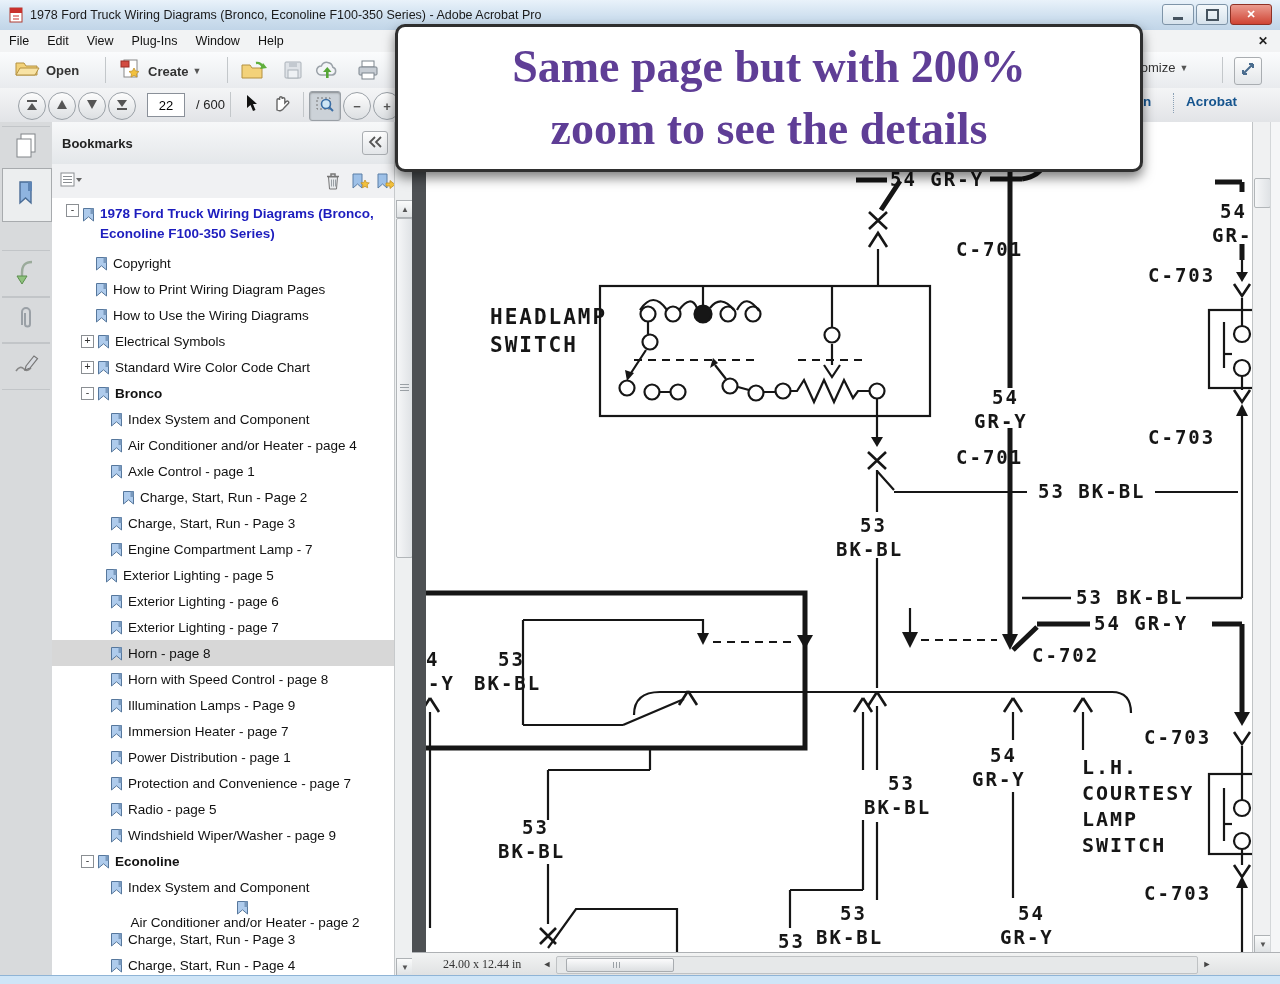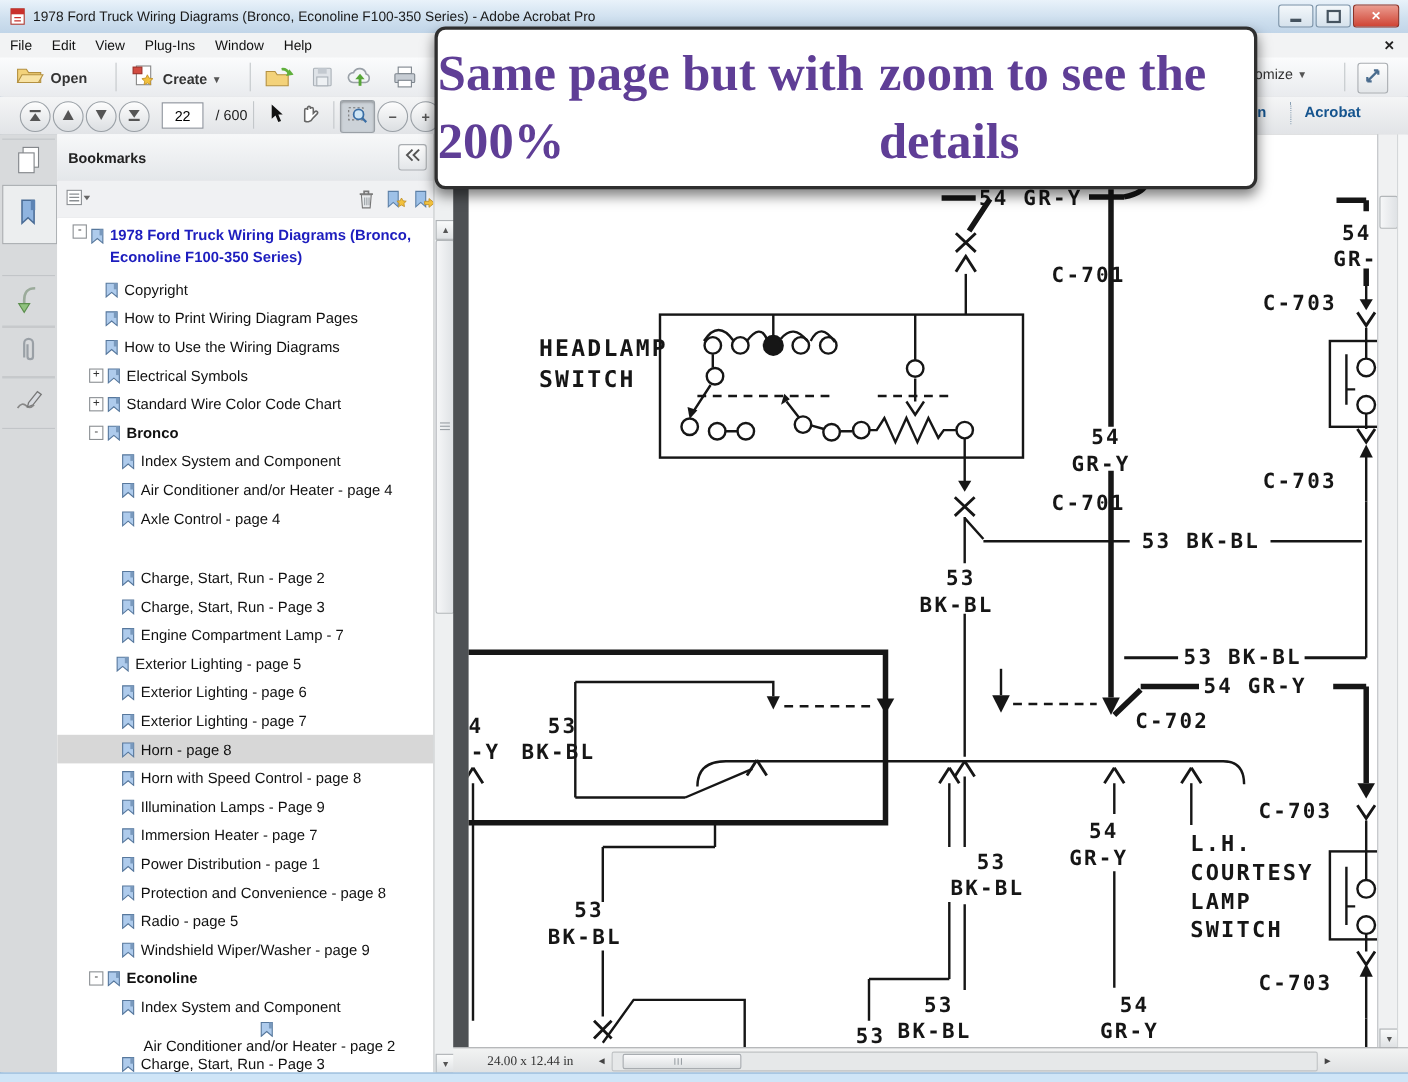--- a/index.html
+++ b/index.html
@@ -89,21 +89,21 @@
     font-size:9px;color:#444;}
   .hs-track{position:absolute;left:144px;top:3px;width:640px;height:16px;background:#e6e8e9;
     border:1px solid #bfc2c4;border-radius:2px;}
   .hs-thumb{position:absolute;left:9px;top:1px;width:106px;height:12px;background:linear-gradient(#fbfbfc,#dcdfe1);
     border:1px solid #a8acb0;border-radius:2px;}
   .hs-grip{position:absolute;left:46px;top:3px;width:1px;height:6px;background:#9aa0a5;box-shadow:3px 0 0 #9aa0a5,6px 0 0 #9aa0a5;}
   .bottomedge{position:absolute;left:0;top:975px;width:1280px;height:9px;background:#cfe5f7;border-top:1px solid #8fb4d6;}
   
   .callout{position:absolute;left:395px;top:24px;width:748px;height:148px;background:#fff;
     border:3px solid #2f2f2f;border-radius:10px;box-sizing:border-box;z-index:60;
-    box-shadow:0 6px 12px rgba(0,0,0,.5);display:flex;flex-direction:row;align-items:center;justify-content:center;}
+    box-shadow:0 6px 12px rgba(0,0,0,.5);display:flex;flex-direction:column;align-items:center;justify-content:center;}
   .callout div{font-family:"Liberation Serif",serif;font-weight:bold;font-size:46px;color:#5f3e96;line-height:1.35;}
   
   .w{stroke:#161616;stroke-width:2.2;fill:none;}
   .wk{stroke:#161616;stroke-width:5;fill:none;}
   .wm{stroke:#161616;stroke-width:2.6;fill:none;}
   .dashl{stroke:#161616;stroke-width:2.2;fill:none;stroke-dasharray:8 6;}
   .c{fill:#fff;stroke:#161616;stroke-width:2.2;}
   .cf{fill:#161616;stroke:#161616;stroke-width:2.2;}
   .tri{fill:#161616;stroke:none;}
   .dlbl{font-family:"DejaVu Sans Mono",monospace;font-weight:bold;fill:#161616;letter-spacing:2px;}
@@ -412,23 +412,23 @@
             <span class="bmlbl">Air Conditioner and/or Heater - page 4</span>
           </div>
           <div class="bm-row" style="padding-left: 44px;">
             <span class="exp spacer"></span>
             <span class="bmico">
               <svg width="13" height="15">
                 <path d="M1.5,1.5 h10 v12.5 l-5,-4.2 -5,4.2 z" fill="#aecbec" stroke="#56779c"></path>
                 <rect x="8.5" y="1.5" width="3" height="5.5" fill="#7999bd"></rect>
               </svg>
             </span>
-            <span class="bmlbl">Axle Control - page 4</span>
-          </div>
-          <div class="bm-row" style="padding-left: 44px; margin-top: 28px;">
+            <span class="bmlbl">Axle Control - page 1</span>
+          </div>
+          <div class="bm-row" style="padding-left: 56px;">
             <span class="exp spacer"></span>
             <span class="bmico">
               <svg width="13" height="15">
                 <path d="M1.5,1.5 h10 v12.5 l-5,-4.2 -5,4.2 z" fill="#aecbec" stroke="#56779c"></path>
                 <rect x="8.5" y="1.5" width="3" height="5.5" fill="#7999bd"></rect>
               </svg>
             </span>
             <span class="bmlbl">Charge, Start, Run - Page 2</span>
           </div>
           <div class="bm-row" style="padding-left: 44px;">
@@ -532,21 +532,21 @@
             <span class="bmlbl">Power Distribution - page 1</span>
           </div>
           <div class="bm-row" style="padding-left: 44px;">
             <span class="exp spacer"></span>
             <span class="bmico">
               <svg width="13" height="15">
                 <path d="M1.5,1.5 h10 v12.5 l-5,-4.2 -5,4.2 z" fill="#aecbec" stroke="#56779c"></path>
                 <rect x="8.5" y="1.5" width="3" height="5.5" fill="#7999bd"></rect>
               </svg>
             </span>
-            <span class="bmlbl">Protection and Convenience - page 8</span>
+            <span class="bmlbl">Protection and Convenience - page 7</span>
           </div>
           <div class="bm-row" style="padding-left: 44px;">
             <span class="exp spacer"></span>
             <span class="bmico">
               <svg width="13" height="15">
                 <path d="M1.5,1.5 h10 v12.5 l-5,-4.2 -5,4.2 z" fill="#aecbec" stroke="#56779c"></path>
                 <rect x="8.5" y="1.5" width="3" height="5.5" fill="#7999bd"></rect>
               </svg>
             </span>
             <span class="bmlbl">Radio - page 5</span>

